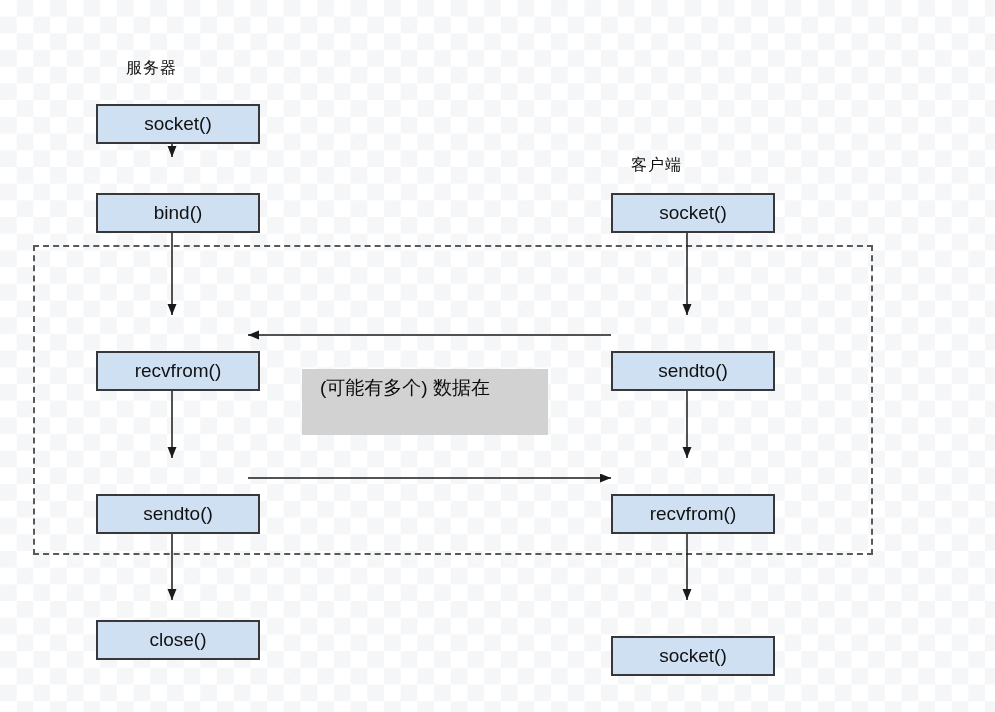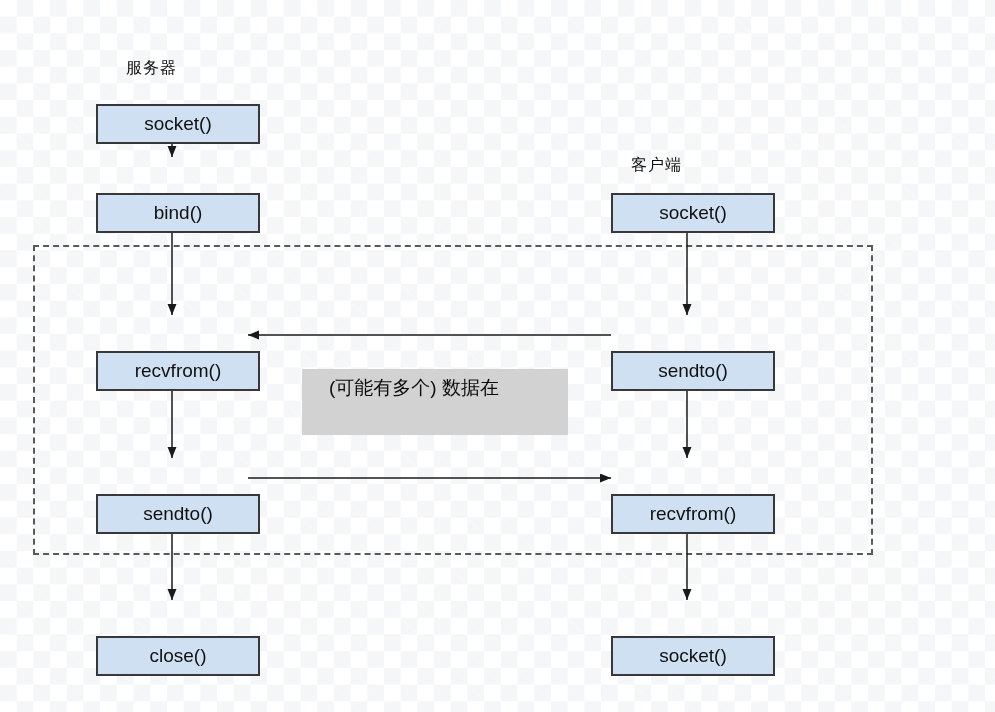--- a/index.html
+++ b/index.html
@@ -48,23 +48,23 @@
     width: 840px;
     height: 310px;
     box-sizing: border-box;
     border: 2px dashed var(--dashed-border, #595959);
   }
   .annotation {
     position: absolute;
     left: 302px;
     top: 369px;
     box-sizing: border-box;
-    width: 266px;
+    width: 246px;
     height: 66px;
-    padding: 5px 27px;
+    padding: 5px 18px;
     background: var(--annotation-bg, #d2d2d2);
     font-size: 19px;
     line-height: 28px;
     color: #0d0d0d;
     white-space: nowrap;
   }
   svg.arrows {
     position: absolute;
     left: 0; top: 0;
     width: 995px; height: 712px;
@@ -99,21 +99,21 @@
     <line x1="248" y1="478" x2="611" y2="478" marker-end="url(#ah)"></line>
   </svg>
 
   <div class="col-title" style="left:126px; top:22px;">服务器</div>
   <div class="col-title" style="left:631px; top:119px;">客户端</div>
 
   <div class="node" style="left:96px; top:68px;">socket()</div>
   <div class="node" style="left:96px; top:157px;">bind()</div>
   <div class="node" style="left:96px; top:315px;">recvfrom()</div>
   <div class="node" style="left:96px; top:458px;">sendto()</div>
-  <div class="node" style="left:96px; top:600px;">close()</div>
+  <div class="node" style="left:96px; top:584px;">close()</div>
 
   <div class="node" style="left:611px; top:157px;">socket()</div>
   <div class="node" style="left:611px; top:315px;">sendto()</div>
   <div class="node" style="left:611px; top:458px;">recvfrom()</div>
   <div class="node" style="left:611px; top:600px;">socket()</div>
 
   <div class="annotation">
     <div>(可能有多个) 数据在</div>
   </div>
 

